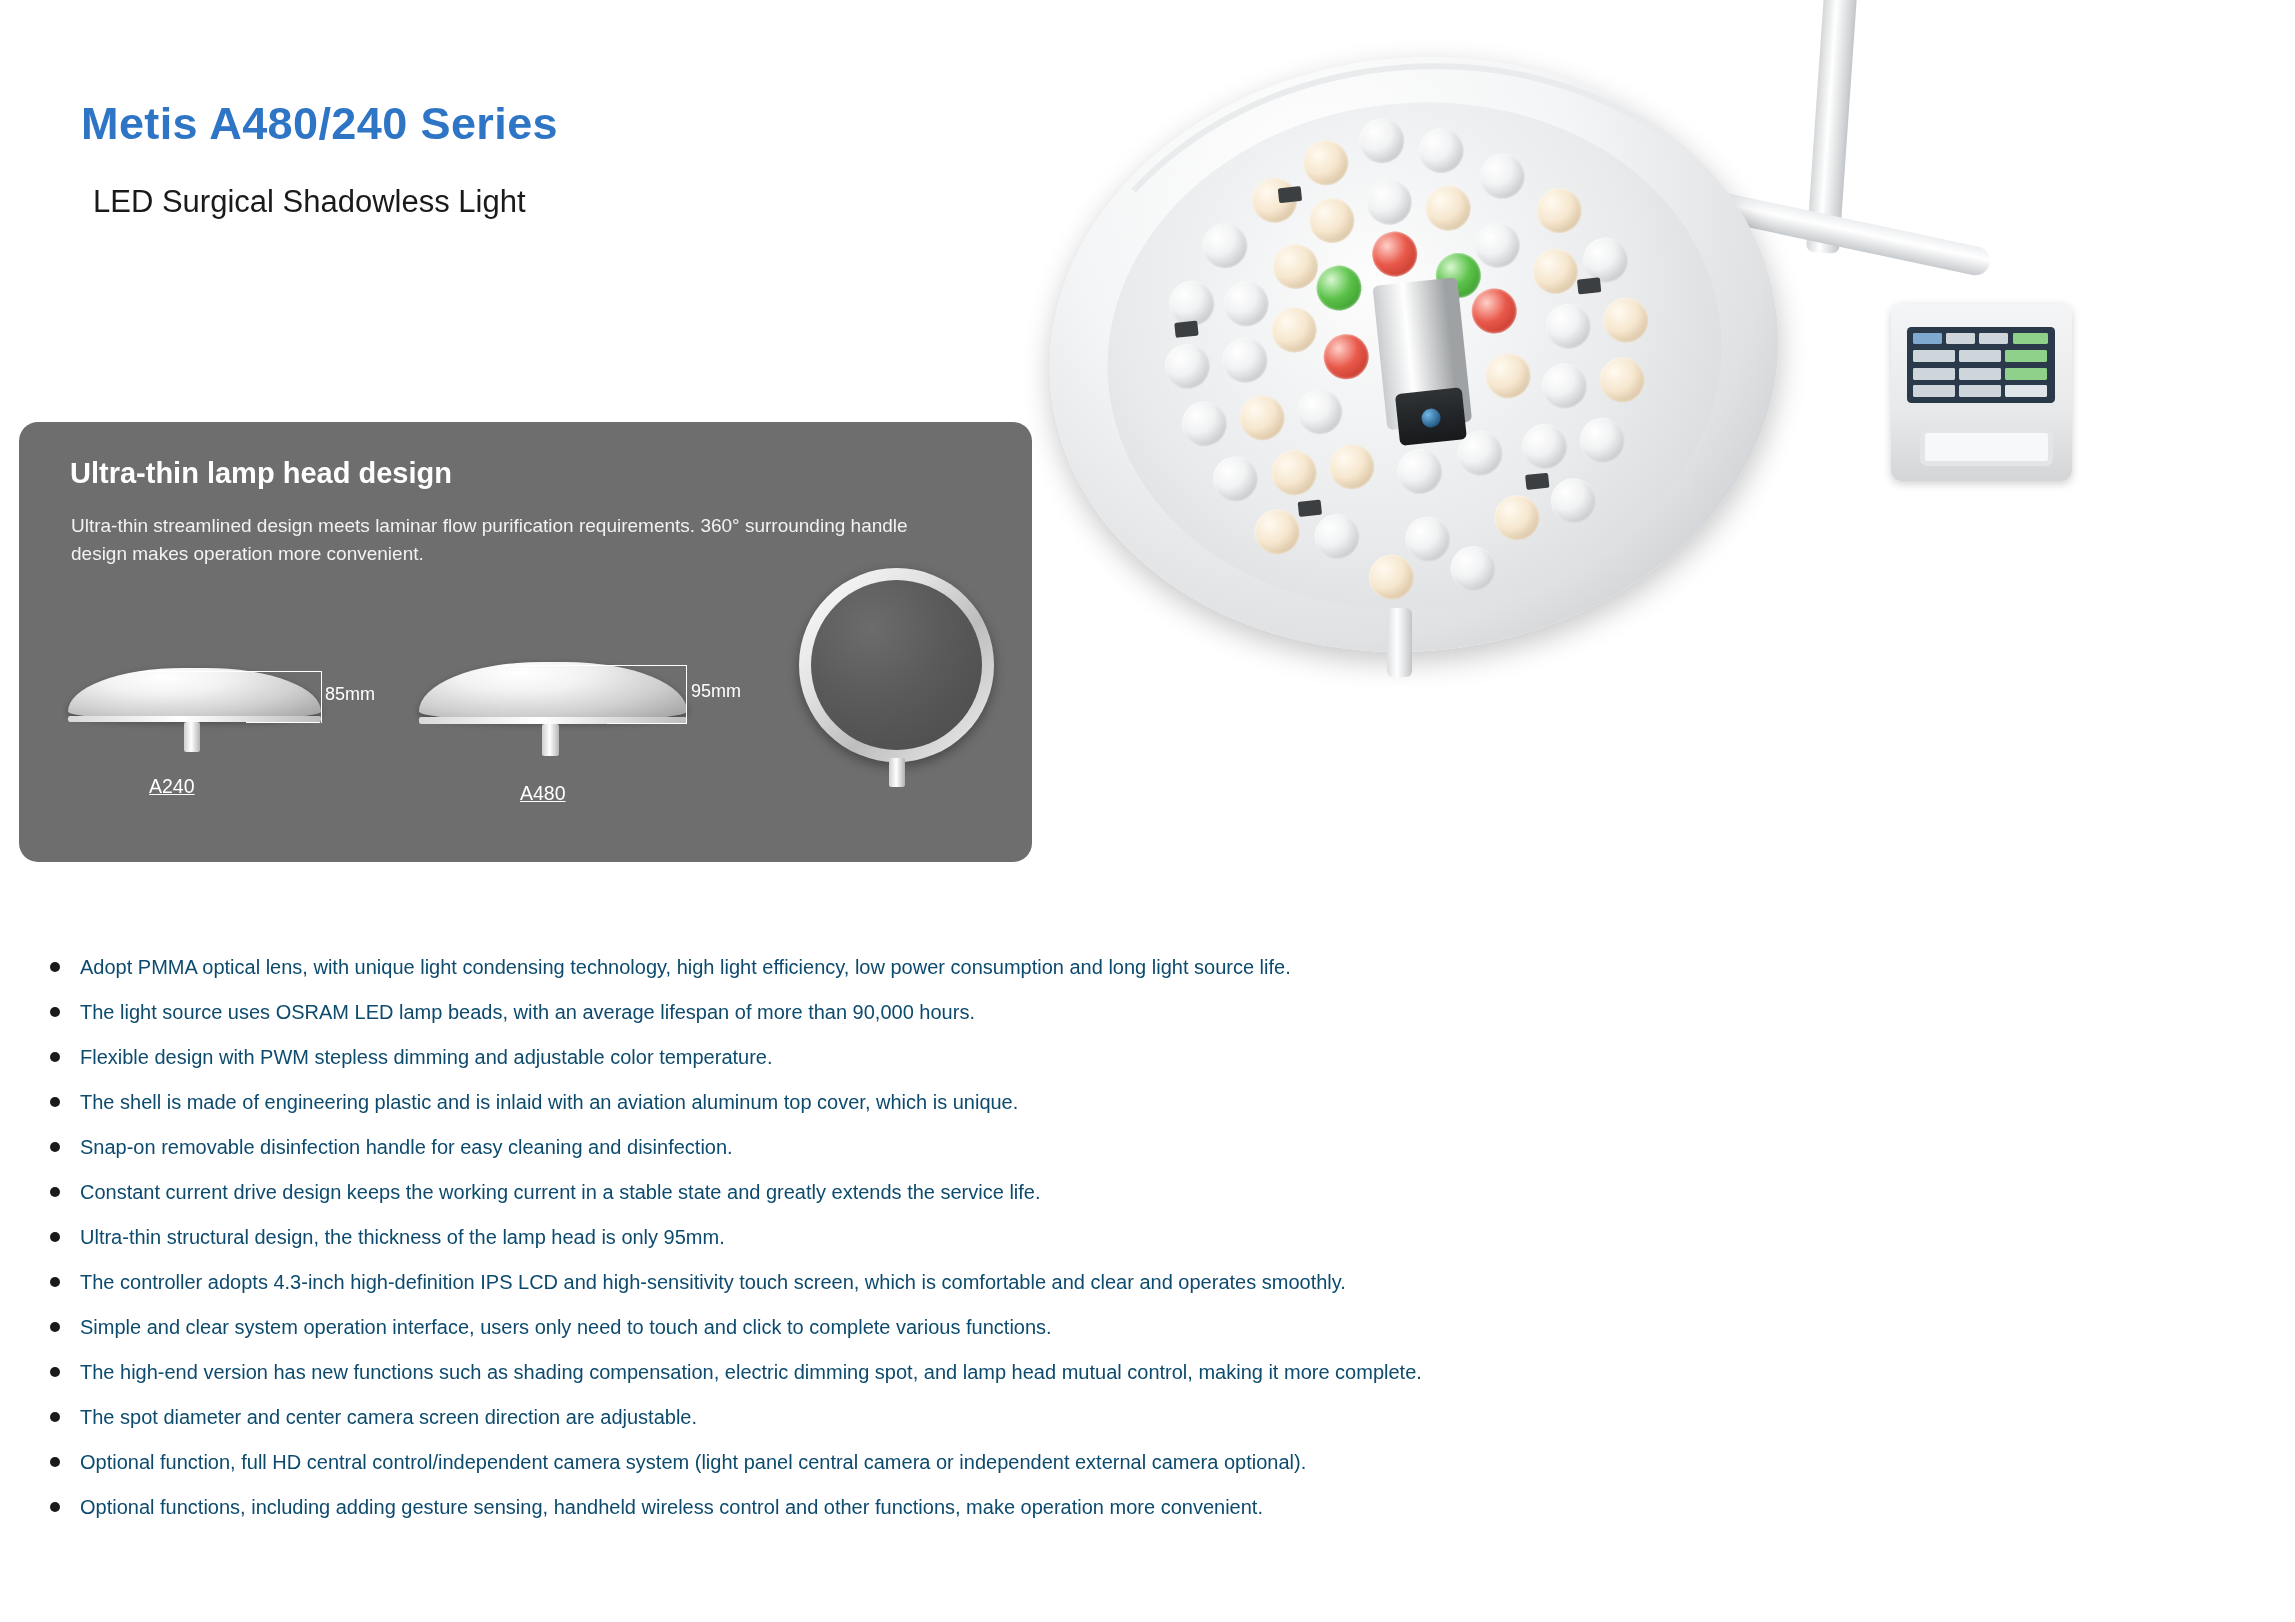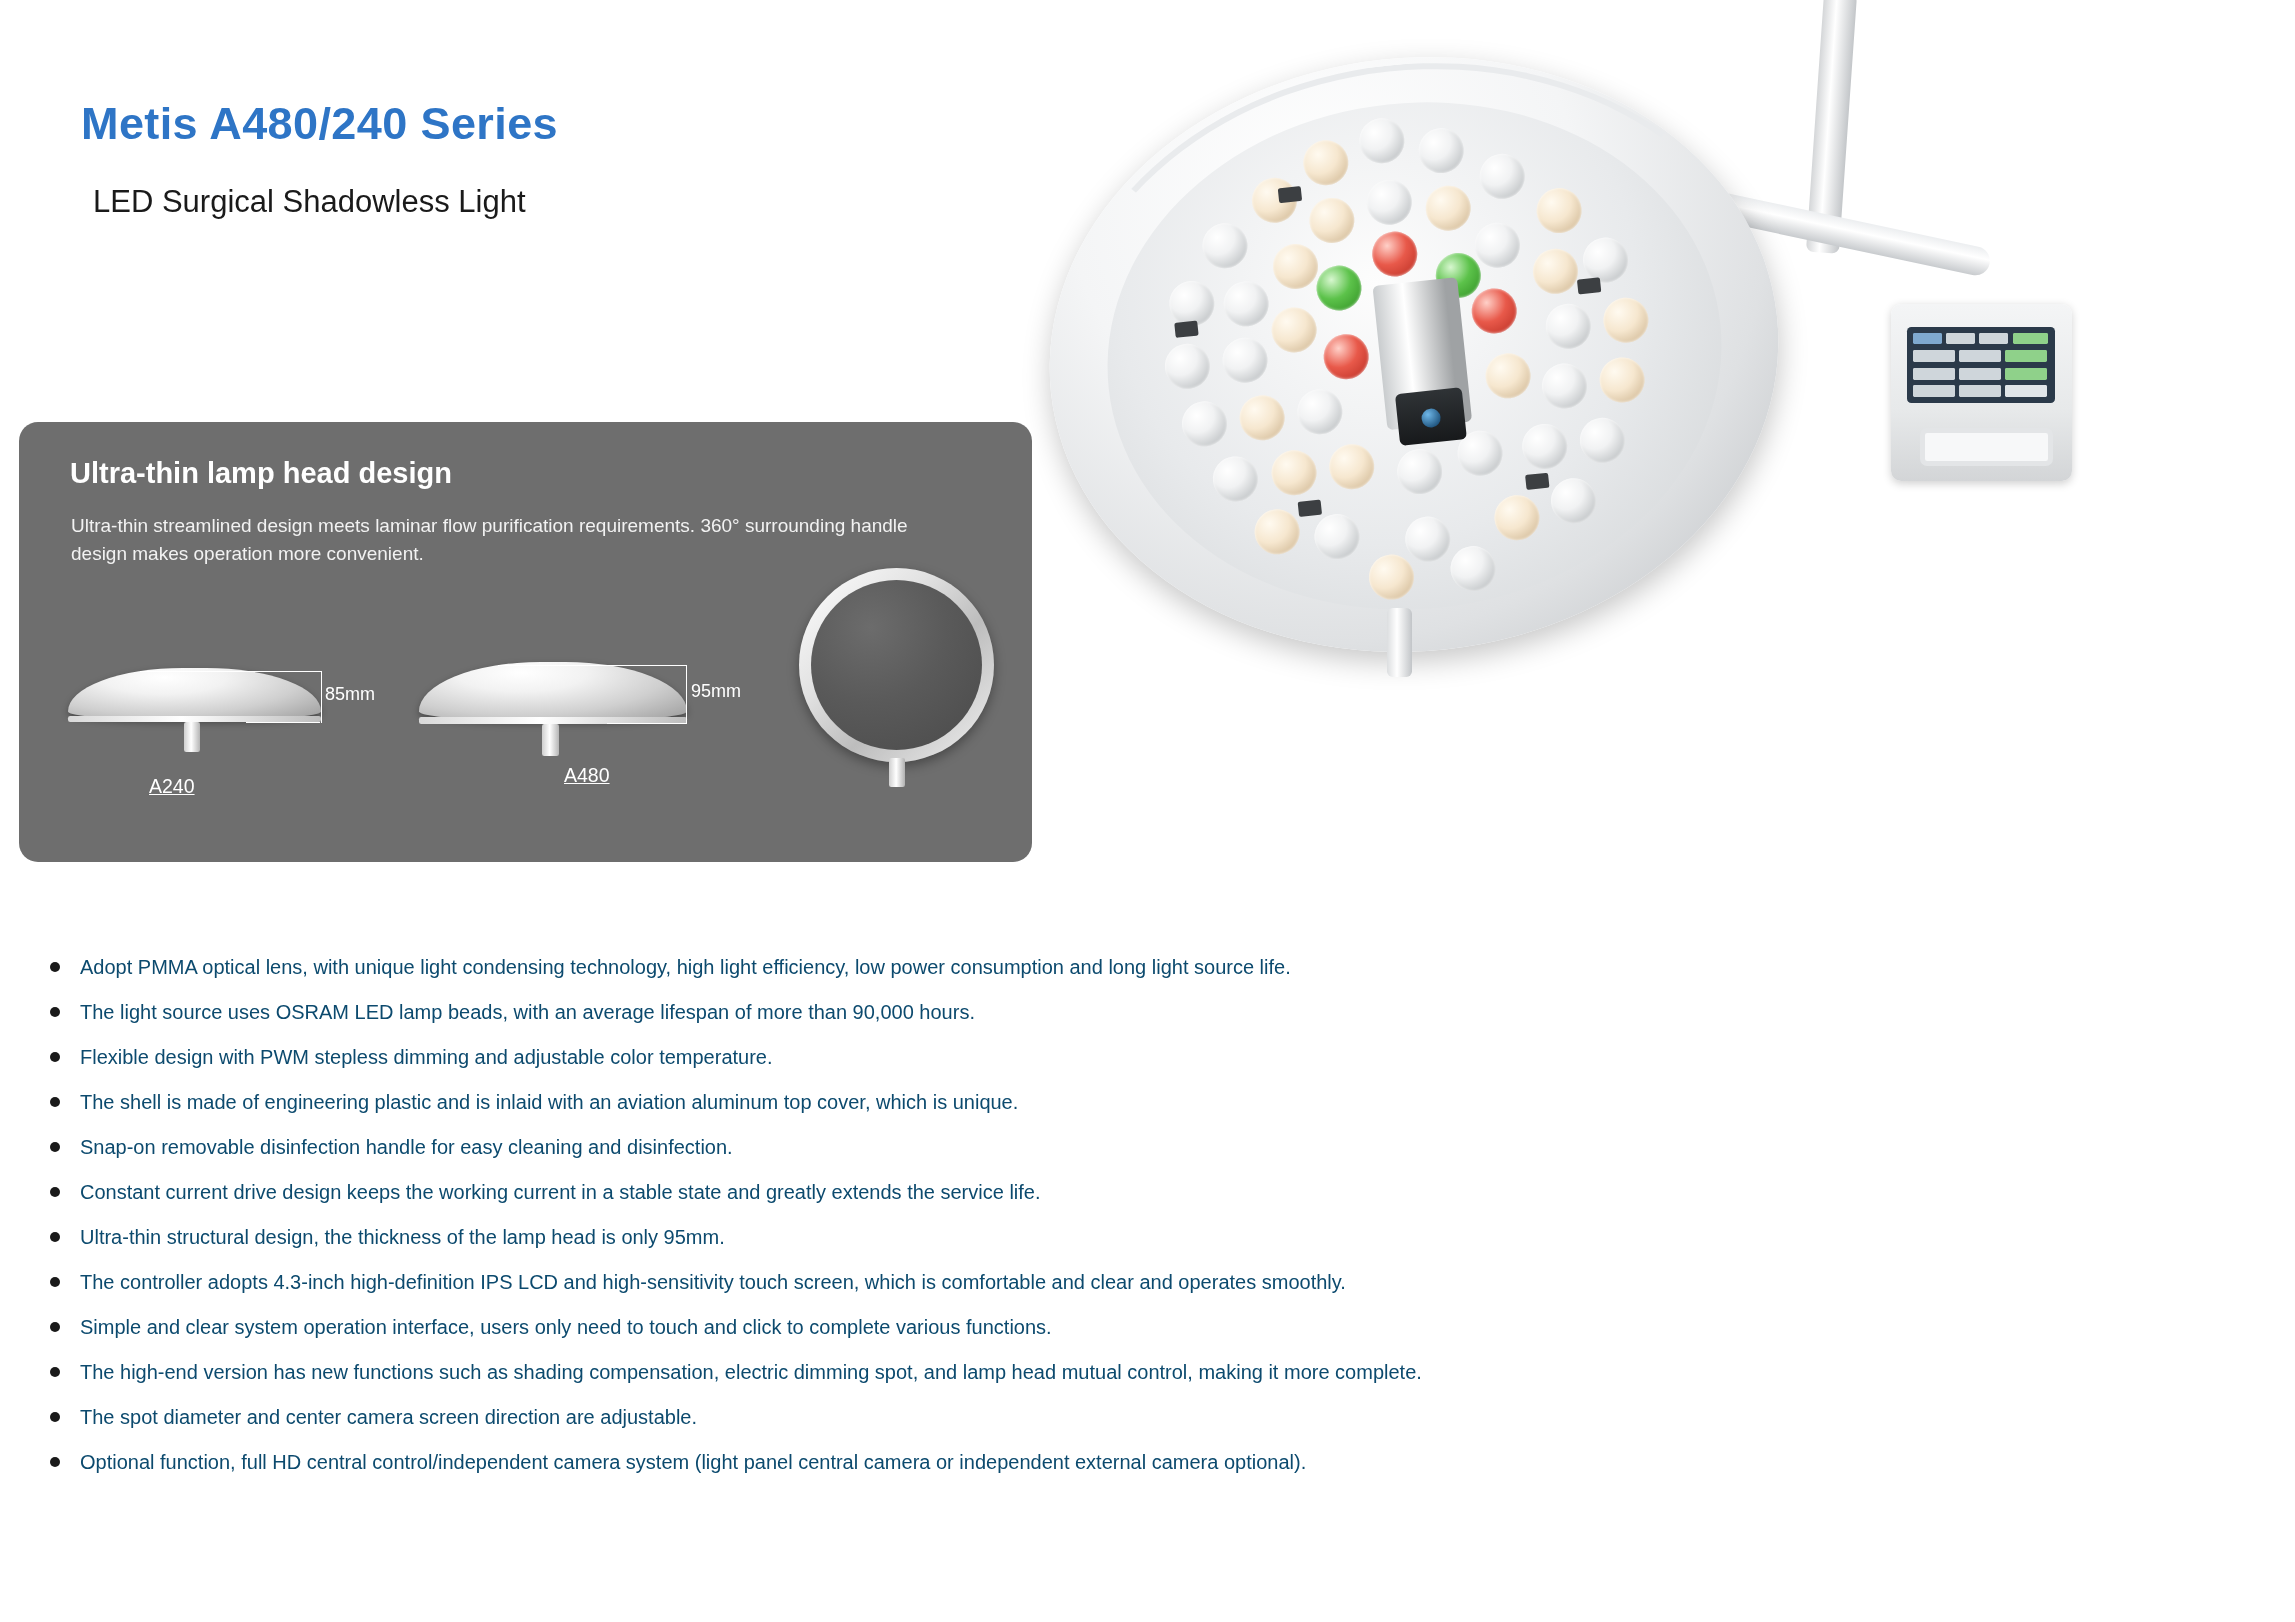--- a/index.html
+++ b/index.html
@@ -366,21 +366,21 @@
   </div>
 
   <div class="lamp-profile" style="left:394px; top:233px; width:311px; height:145px;">
     <div class="lamp-dome" style="left:5.8px; top:7.2px; width:268px; height:59px;"></div>
     <div class="lamp-base" style="left:5.8px; top:62px; width:268px; height:6.5px;"></div>
     <div class="lamp-stem" style="left:129px; top:69px; width:17.4px; height:32px; border-radius:2.2px;"></div>
     <div class="dim-line" style="left:85px; top:10px; width:188px;"></div>
     <div class="dim-line" style="left:194px; top:68px; width:80px;"></div>
     <div class="dim-tick" style="left:273px; top:10px; height:59px;"></div>
     <div class="dim-text" style="left:278px; top:26px;">95mm</div>
-    <div class="lamp-label" style="left:107px; top:109px;margin-left:44px;">A480</div>
+    <div class="lamp-label" style="left:107px; top:127px;">A480</div>
   </div>
 
   <div id="lamp-round">
     <div class="ring"></div>
     <div class="face"></div>
     <div class="stub"></div>
   </div>
 </div>
 
 <div id="product-photo">
@@ -480,14 +480,15 @@
   <div class="feature-item"><span class="bullet"></span><span>Flexible design with PWM stepless dimming and adjustable color temperature.</span></div>
   <div class="feature-item"><span class="bullet"></span><span>The shell is made of engineering plastic and is inlaid with an aviation aluminum top cover, which is unique.</span></div>
   <div class="feature-item"><span class="bullet"></span><span>Snap-on removable disinfection handle for easy cleaning and disinfection.</span></div>
   <div class="feature-item"><span class="bullet"></span><span>Constant current drive design keeps the working current in a stable state and greatly extends the service life.</span></div>
   <div class="feature-item"><span class="bullet"></span><span>Ultra-thin structural design, the thickness of the lamp head is only 95mm.</span></div>
   <div class="feature-item"><span class="bullet"></span><span>The controller adopts 4.3-inch high-definition IPS LCD and high-sensitivity touch screen, which is comfortable and clear and operates smoothly.</span></div>
   <div class="feature-item"><span class="bullet"></span><span>Simple and clear system operation interface, users only need to touch and click to complete various functions.</span></div>
   <div class="feature-item"><span class="bullet"></span><span>The high-end version has new functions such as shading compensation, electric dimming spot, and lamp head mutual control, making it more complete.</span></div>
   <div class="feature-item"><span class="bullet"></span><span>The spot diameter and center camera screen direction are adjustable.</span></div>
   <div class="feature-item"><span class="bullet"></span><span>Optional function, full HD central control/independent camera system (light panel central camera or independent external camera optional).</span></div>
+  <div class="feature-item"><span class="bullet"></span><span>Optional functions, including adding gesture sensing, handheld wireless control and other functions, make operation more convenient.</span></div>
 </div>
 
 
 </body></html>

